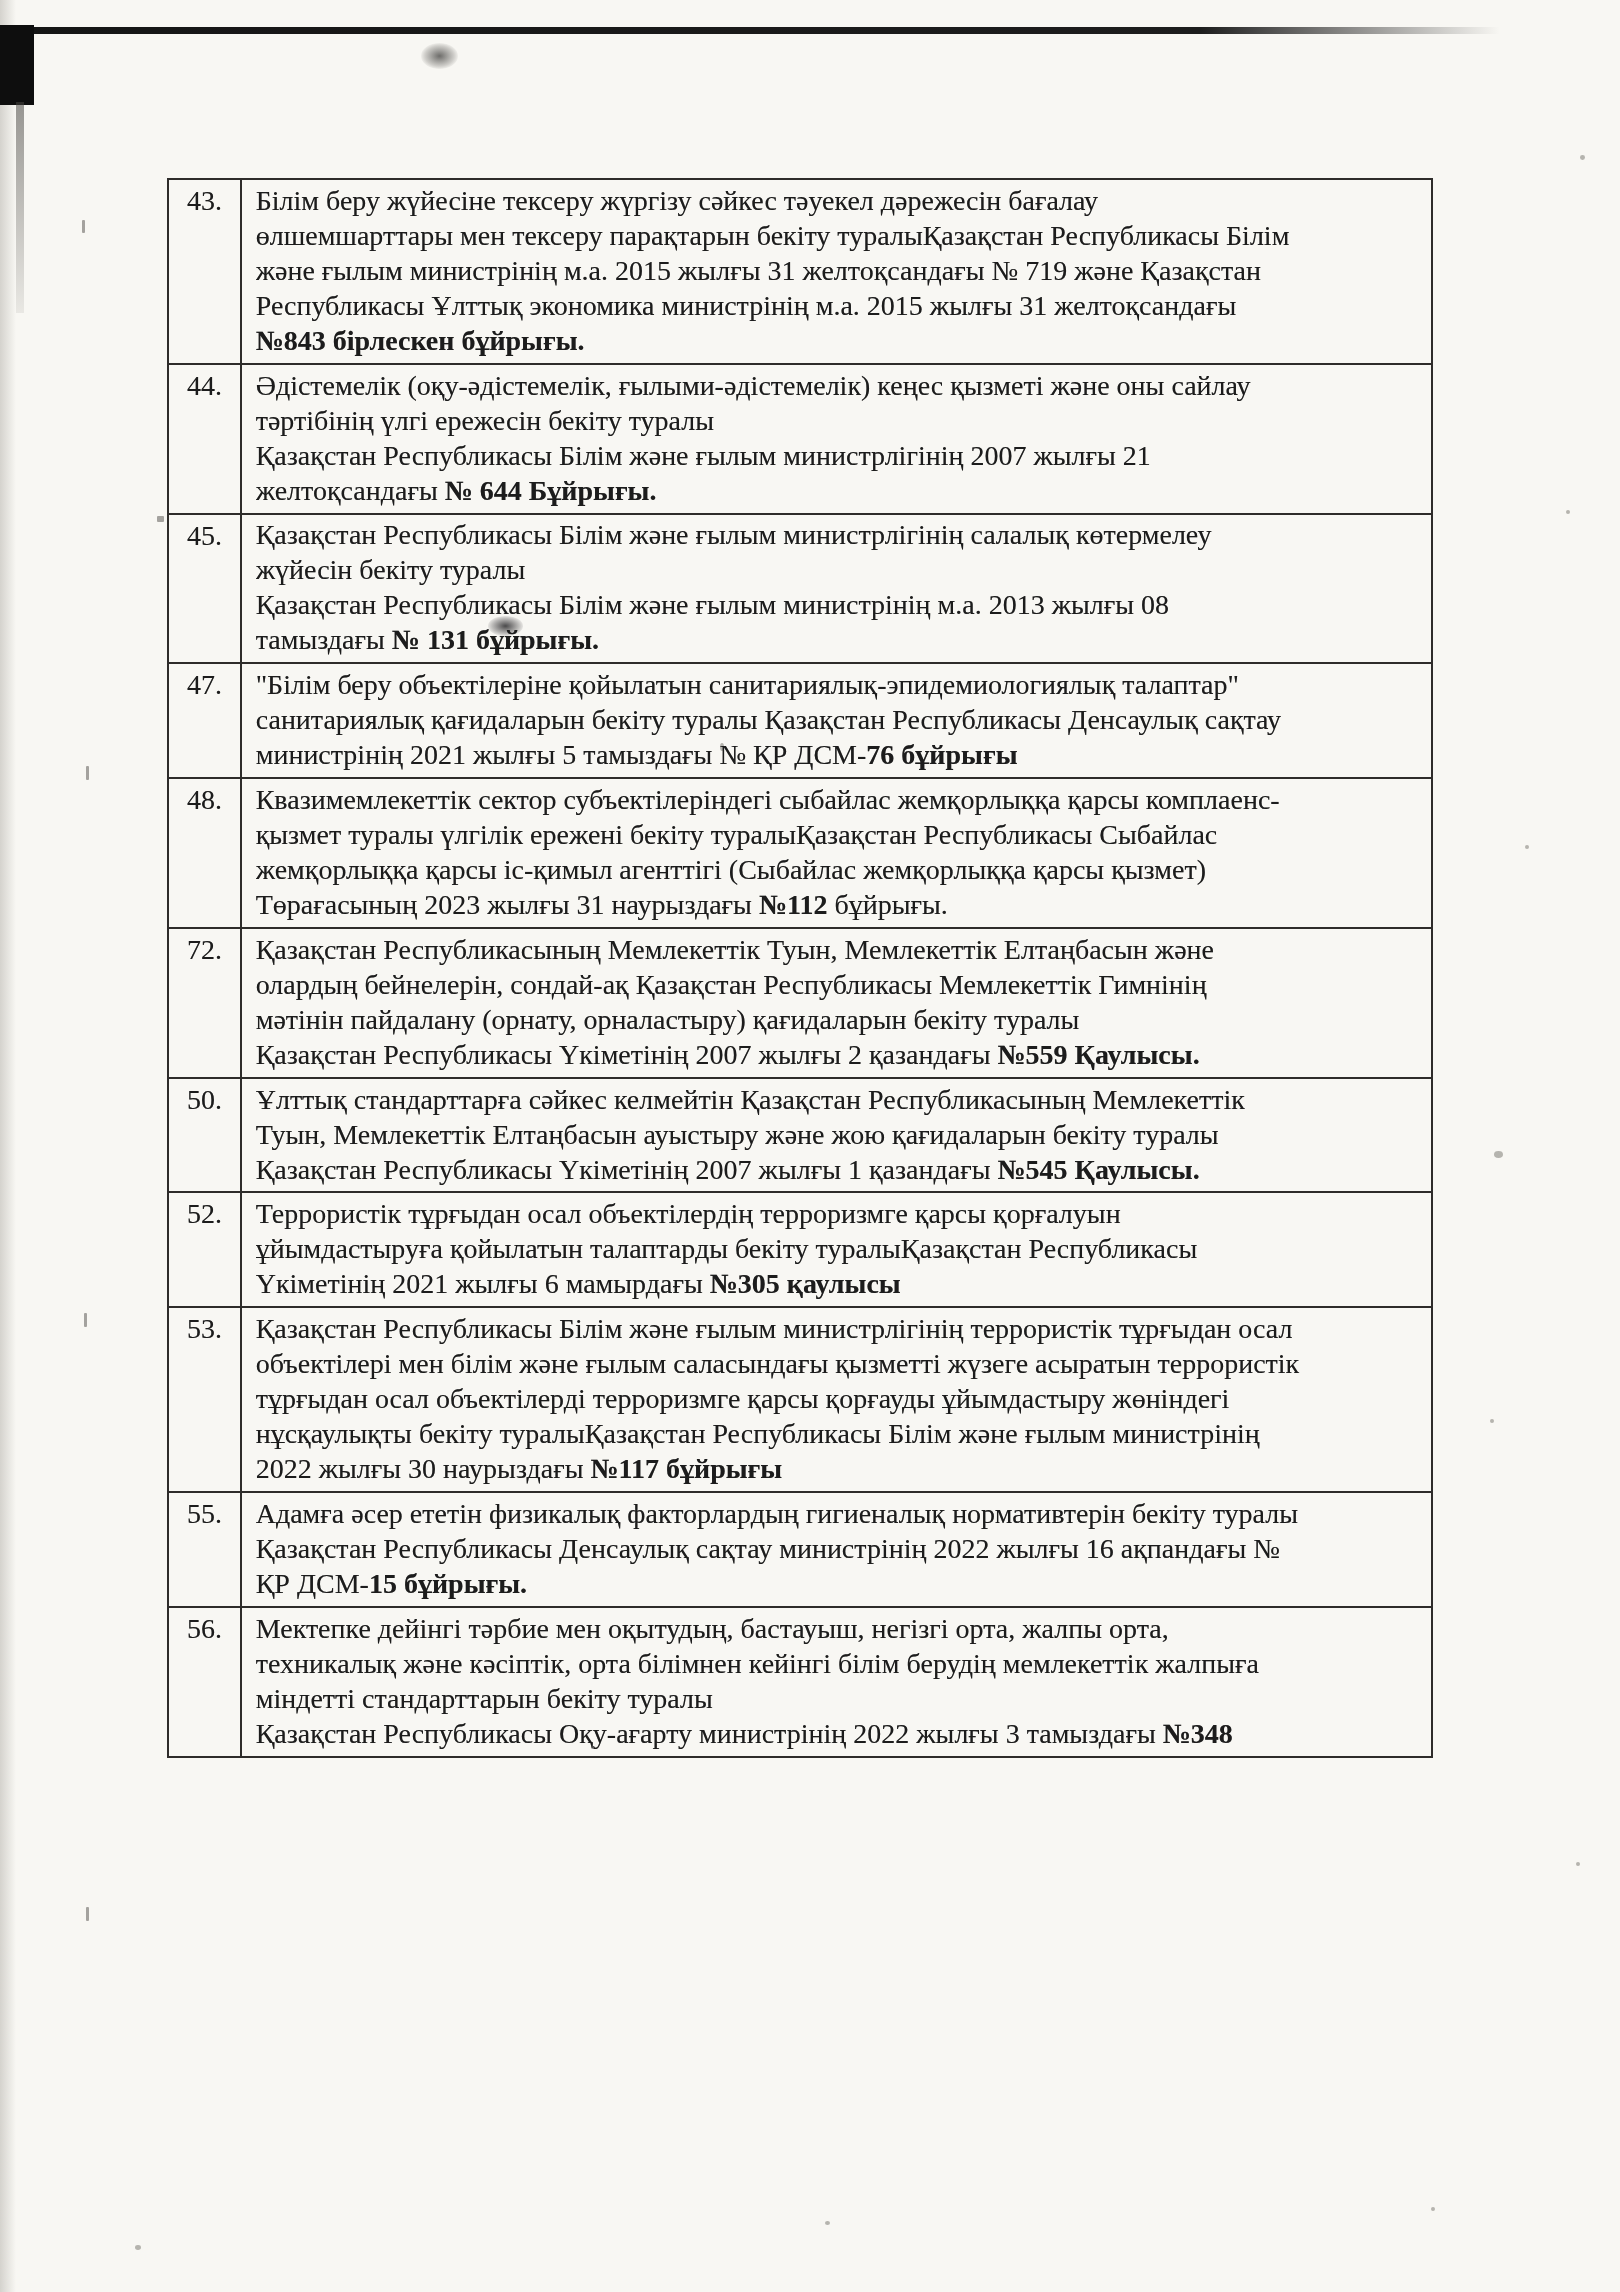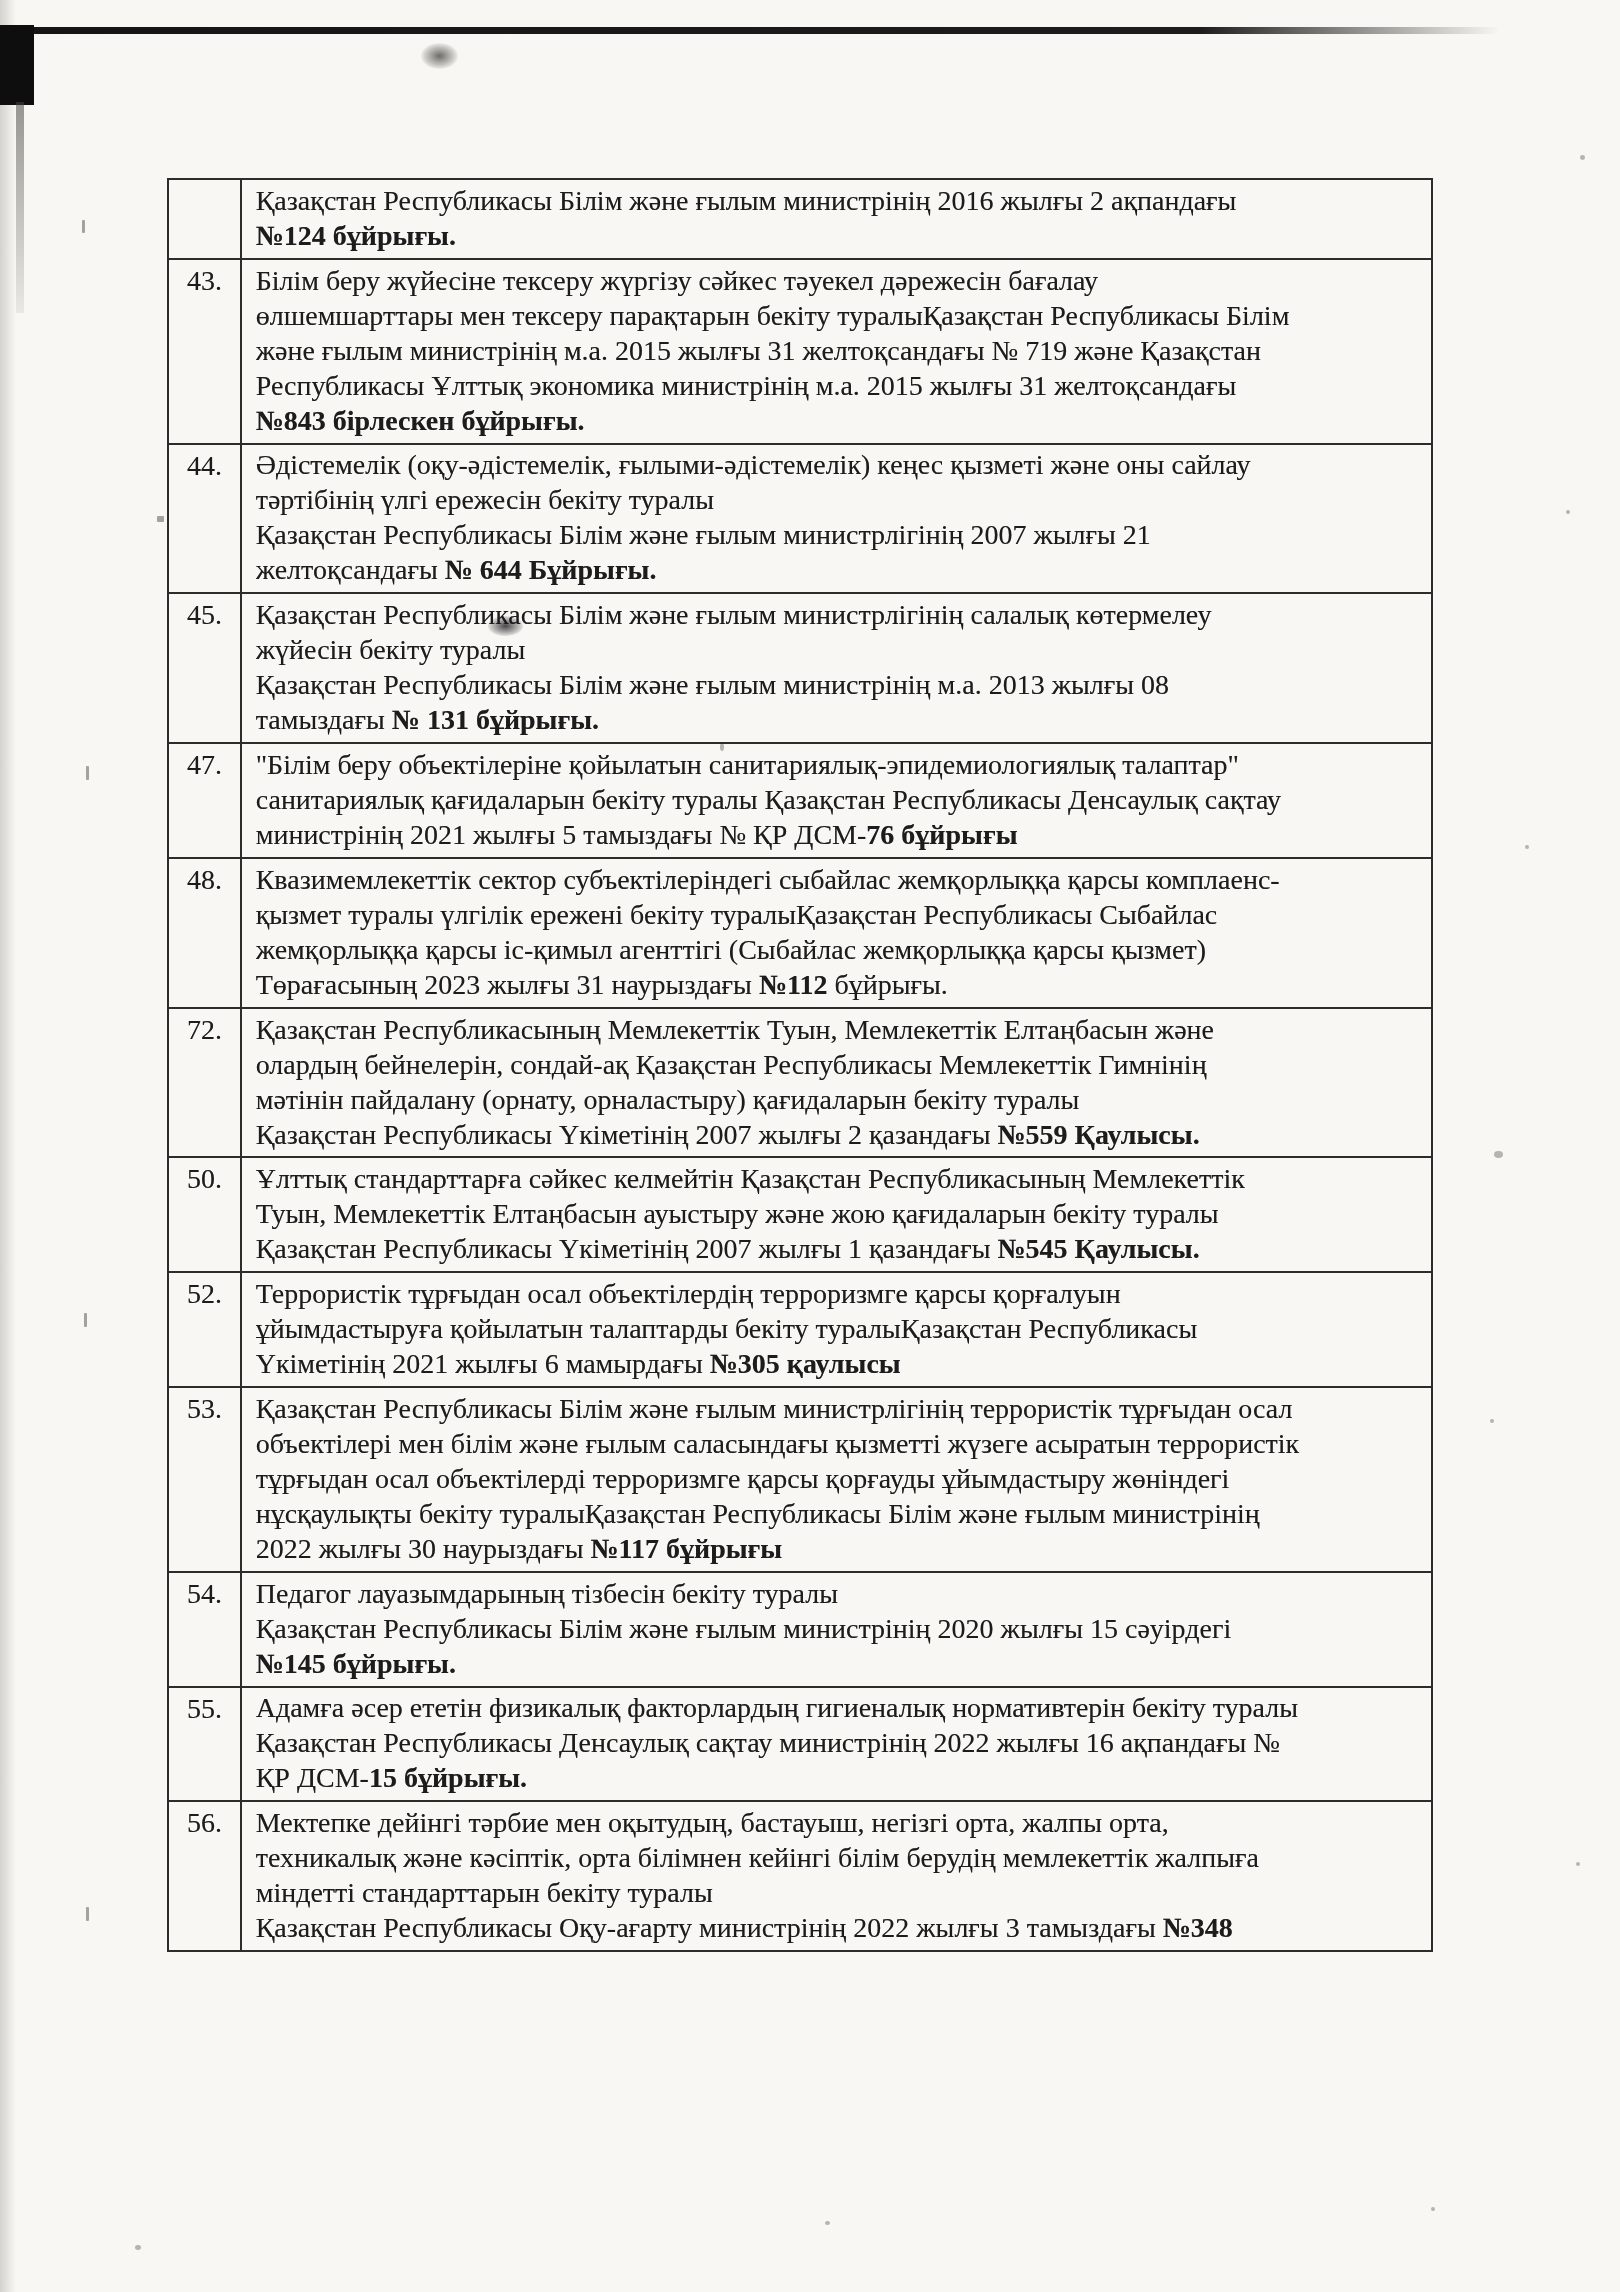--- a/index.html
+++ b/index.html
@@ -56,27 +56,20 @@
   <div class="speck" style="left:1494px;top:1151px;width:8.8px;height:6.9px;"></div>
   <div class="speck" style="left:1490px;top:1419px;width:3.9px;height:3.9px;"></div>
   <div class="speck" style="left:1576px;top:1862px;width:3.9px;height:3.9px;"></div>
   <div class="speck" style="left:1431px;top:2207px;width:3.9px;height:3.9px;"></div>
   <div class="speck" style="left:825px;top:2221px;width:4.9px;height:3.9px;"></div>
   <div class="speck" style="left:135px;top:2245px;width:5.9px;height:4.9px;"></div>
   <div class="speck" style="left:720px;top:743px;width:3.9px;height:7.8px;"></div>
 
   <table class="doc">
     <tbody>
-        <tr>
-          <td class="num"></td>
-          <td class="content">
-            <div class="line"><span>Қазақстан Республикасы Білім және ғылым министрінің 2016 жылғы 2 ақпандағы</span></div>
-            <div class="line"><span class="b">№124 бұйрығы.</span></div>
-          </td>
-        </tr>
         <tr>
           <td class="num">43.</td>
           <td class="content">
             <div class="line"><span>Білім беру жүйесіне тексеру жүргізу сәйкес тәуекел дәрежесін бағалау</span></div>
             <div class="line"><span>өлшемшарттары мен тексеру парақтарын бекіту туралыҚазақстан Республикасы Білім</span></div>
             <div class="line"><span>және ғылым министрінің м.а. 2015 жылғы 31 желтоқсандағы № 719 және Қазақстан</span></div>
             <div class="line"><span>Республикасы Ұлттық экономика министрінің м.а. 2015 жылғы 31 желтоқсандағы</span></div>
             <div class="line"><span class="b">№843 бірлескен бұйрығы.</span></div>
           </td>
         </tr>
@@ -144,28 +137,20 @@
           <td class="num">53.</td>
           <td class="content">
             <div class="line"><span>Қазақстан Республикасы Білім және ғылым министрлігінің террористік тұрғыдан осал</span></div>
             <div class="line"><span>объектілері мен білім және ғылым саласындағы қызметті жүзеге асыратын террористік</span></div>
             <div class="line"><span>тұрғыдан осал объектілерді терроризмге қарсы қорғауды ұйымдастыру жөніндегі</span></div>
             <div class="line"><span>нұсқаулықты бекіту туралыҚазақстан Республикасы Білім және ғылым министрінің</span></div>
             <div class="line"><span>2022 жылғы 30 наурыздағы </span><span class="b">№117 бұйрығы</span></div>
           </td>
         </tr>
         <tr>
-          <td class="num">54.</td>
-          <td class="content">
-            <div class="line"><span>Педагог лауазымдарының тізбесін бекіту туралы</span></div>
-            <div class="line"><span>Қазақстан Республикасы Білім және ғылым министрінің 2020 жылғы 15 сәуірдегі</span></div>
-            <div class="line"><span class="b">№145 бұйрығы.</span></div>
-          </td>
-        </tr>
-        <tr>
           <td class="num">55.</td>
           <td class="content">
             <div class="line"><span>Адамға әсер ететін физикалық факторлардың гигиеналық нормативтерін бекіту туралы</span></div>
             <div class="line"><span>Қазақстан Республикасы Денсаулық сақтау министрінің 2022 жылғы 16 ақпандағы №</span></div>
             <div class="line"><span>ҚР ДСМ-</span><span class="b">15 бұйрығы.</span></div>
           </td>
         </tr>
         <tr>
           <td class="num">56.</td>
           <td class="content">

